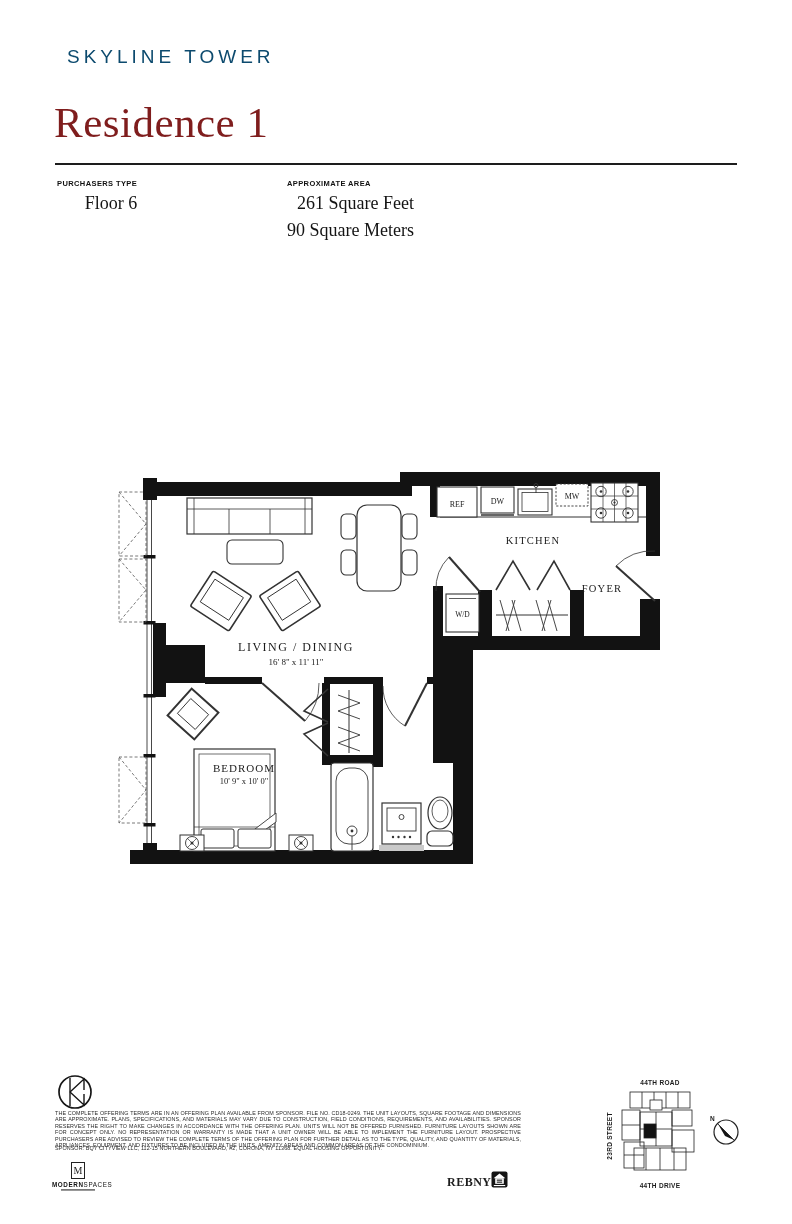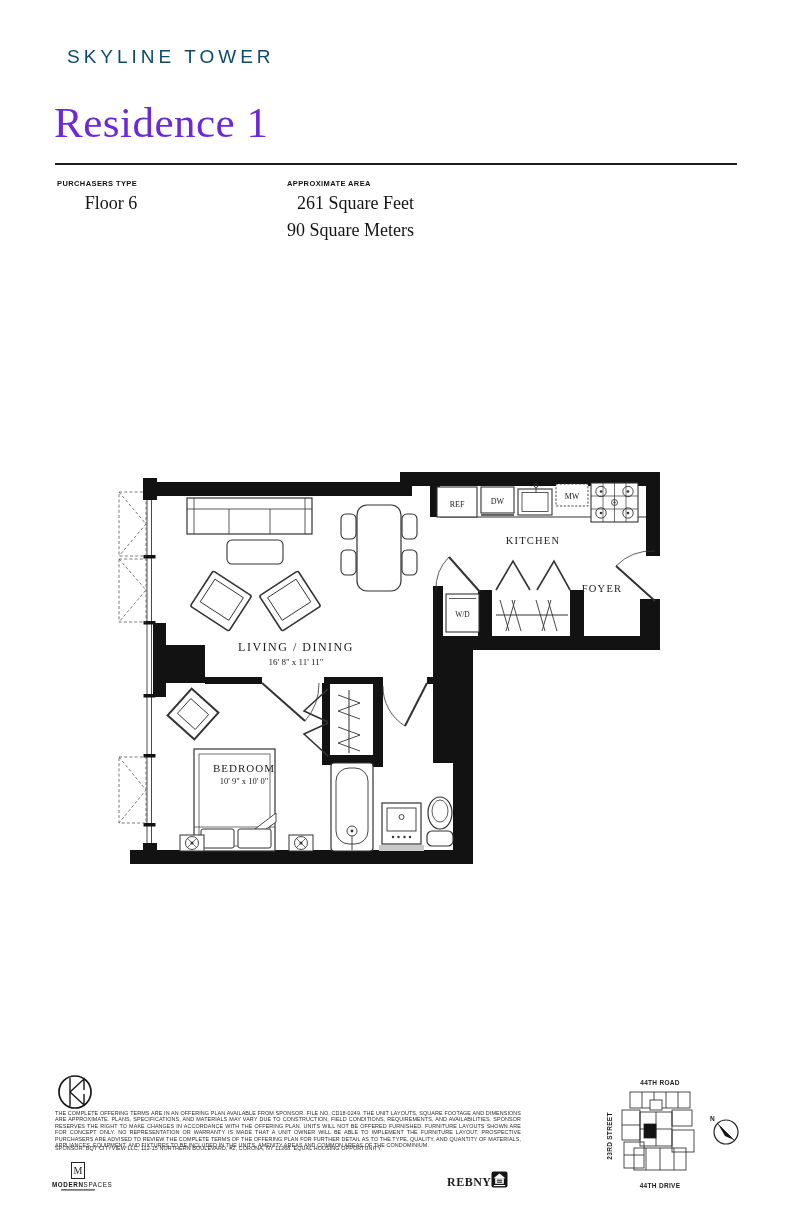--- a/index.html
+++ b/index.html
@@ -4,21 +4,21 @@
 <style>
   * { margin:0; padding:0; box-sizing:border-box; }
   html,body { width:792px; height:1224px; background:#ffffff; overflow:hidden;
     font-family:"Liberation Sans", sans-serif; color:#1a1a1a; }
   .page { position:relative; width:792px; height:1224px; background:#fff; }
 
   
   .brand { position:absolute; left:67px; top:46px; font-size:19px; font-weight:500;
     letter-spacing:4px; color:#0c4a6e; }
   .title { position:absolute; left:54px; top:98px; font-family:"Liberation Serif", serif;
-    font-size:43px; font-weight:500; color:#6d28d9; letter-spacing:0.5px; }
+    font-size:43px; font-weight:500; color:#7f1d1d; letter-spacing:0.5px; }
   .rule { position:absolute; left:55px; top:163px; width:682px; height:2px; background:#1d1d1d; }
   .info-label { font-size:7.5px; font-weight:bold; letter-spacing:0.4px; color:#111; }
   .info-val { font-family:"Liberation Serif", serif; font-size:18px; color:#141414; line-height:24px; margin-top:3px;text-align:right; }
   .col1 { position:absolute; left:57px; top:179px; }
   .col2 { position:absolute; left:287px; top:179px; }
 
   
   .plan { position:absolute; left:110px; top:450px; }
   .plan text { font-family:"Liberation Serif", serif; fill:#1b1b1b; }
   .wall { fill:#121212; }

